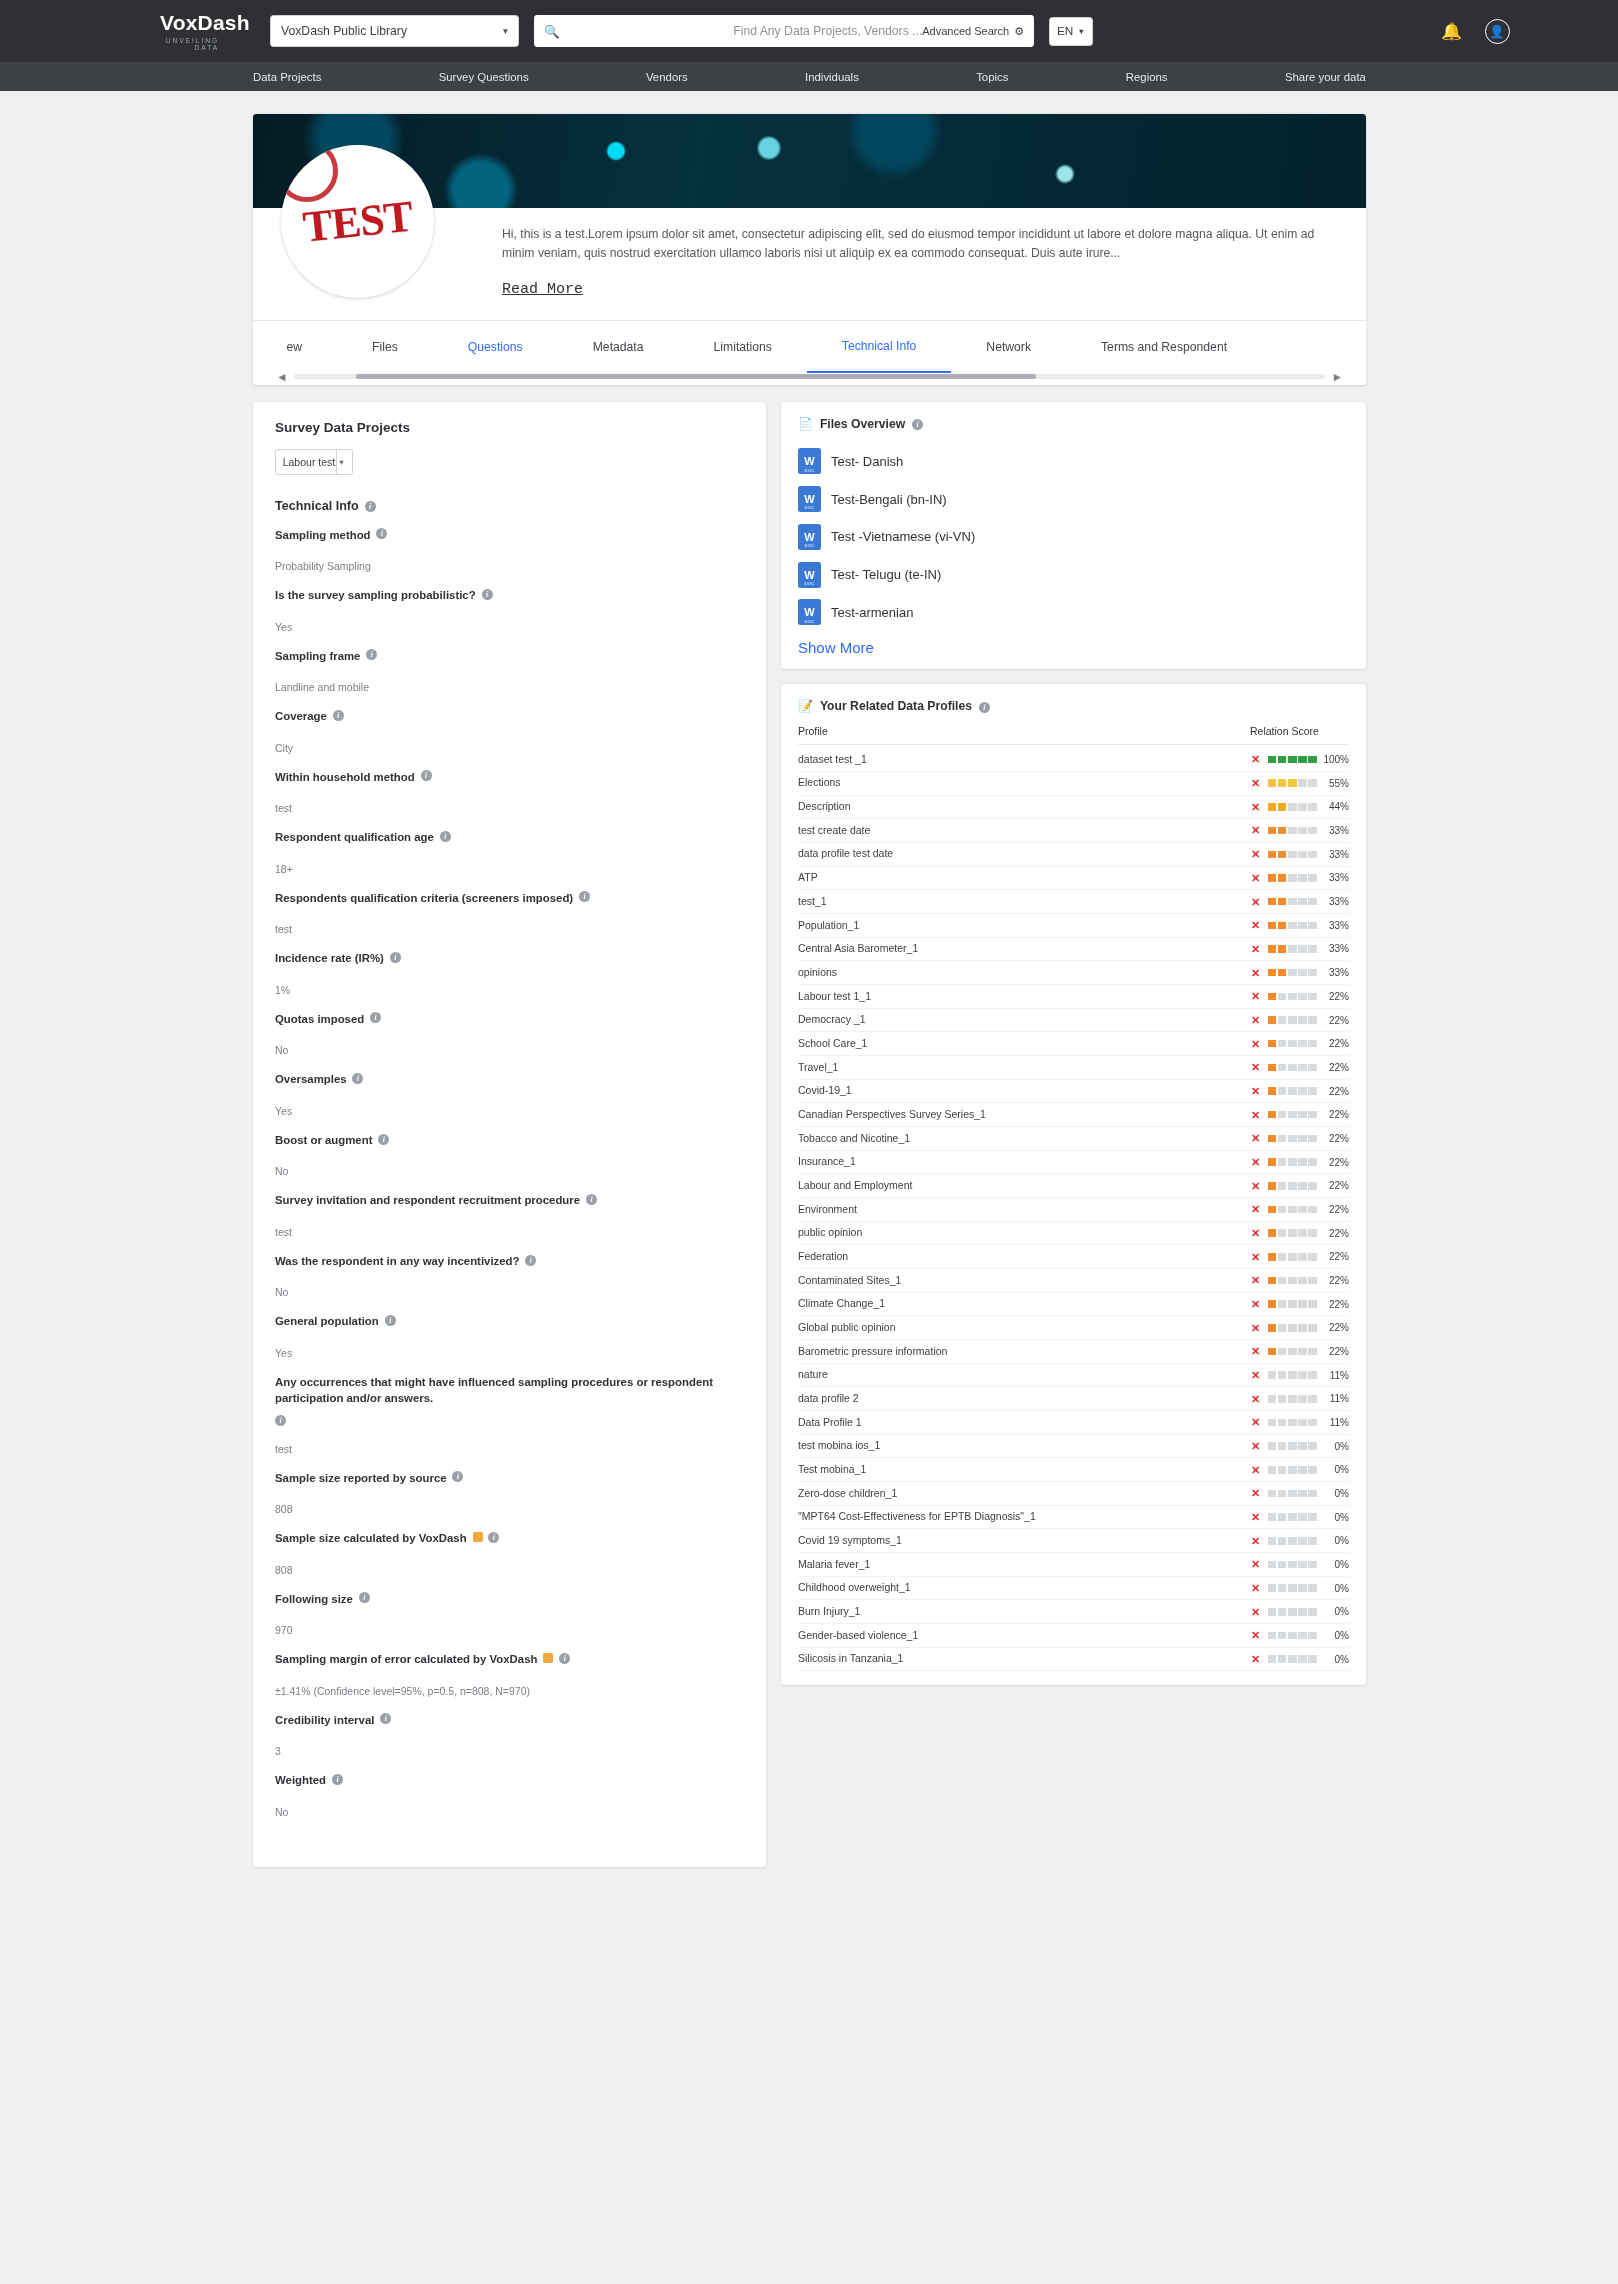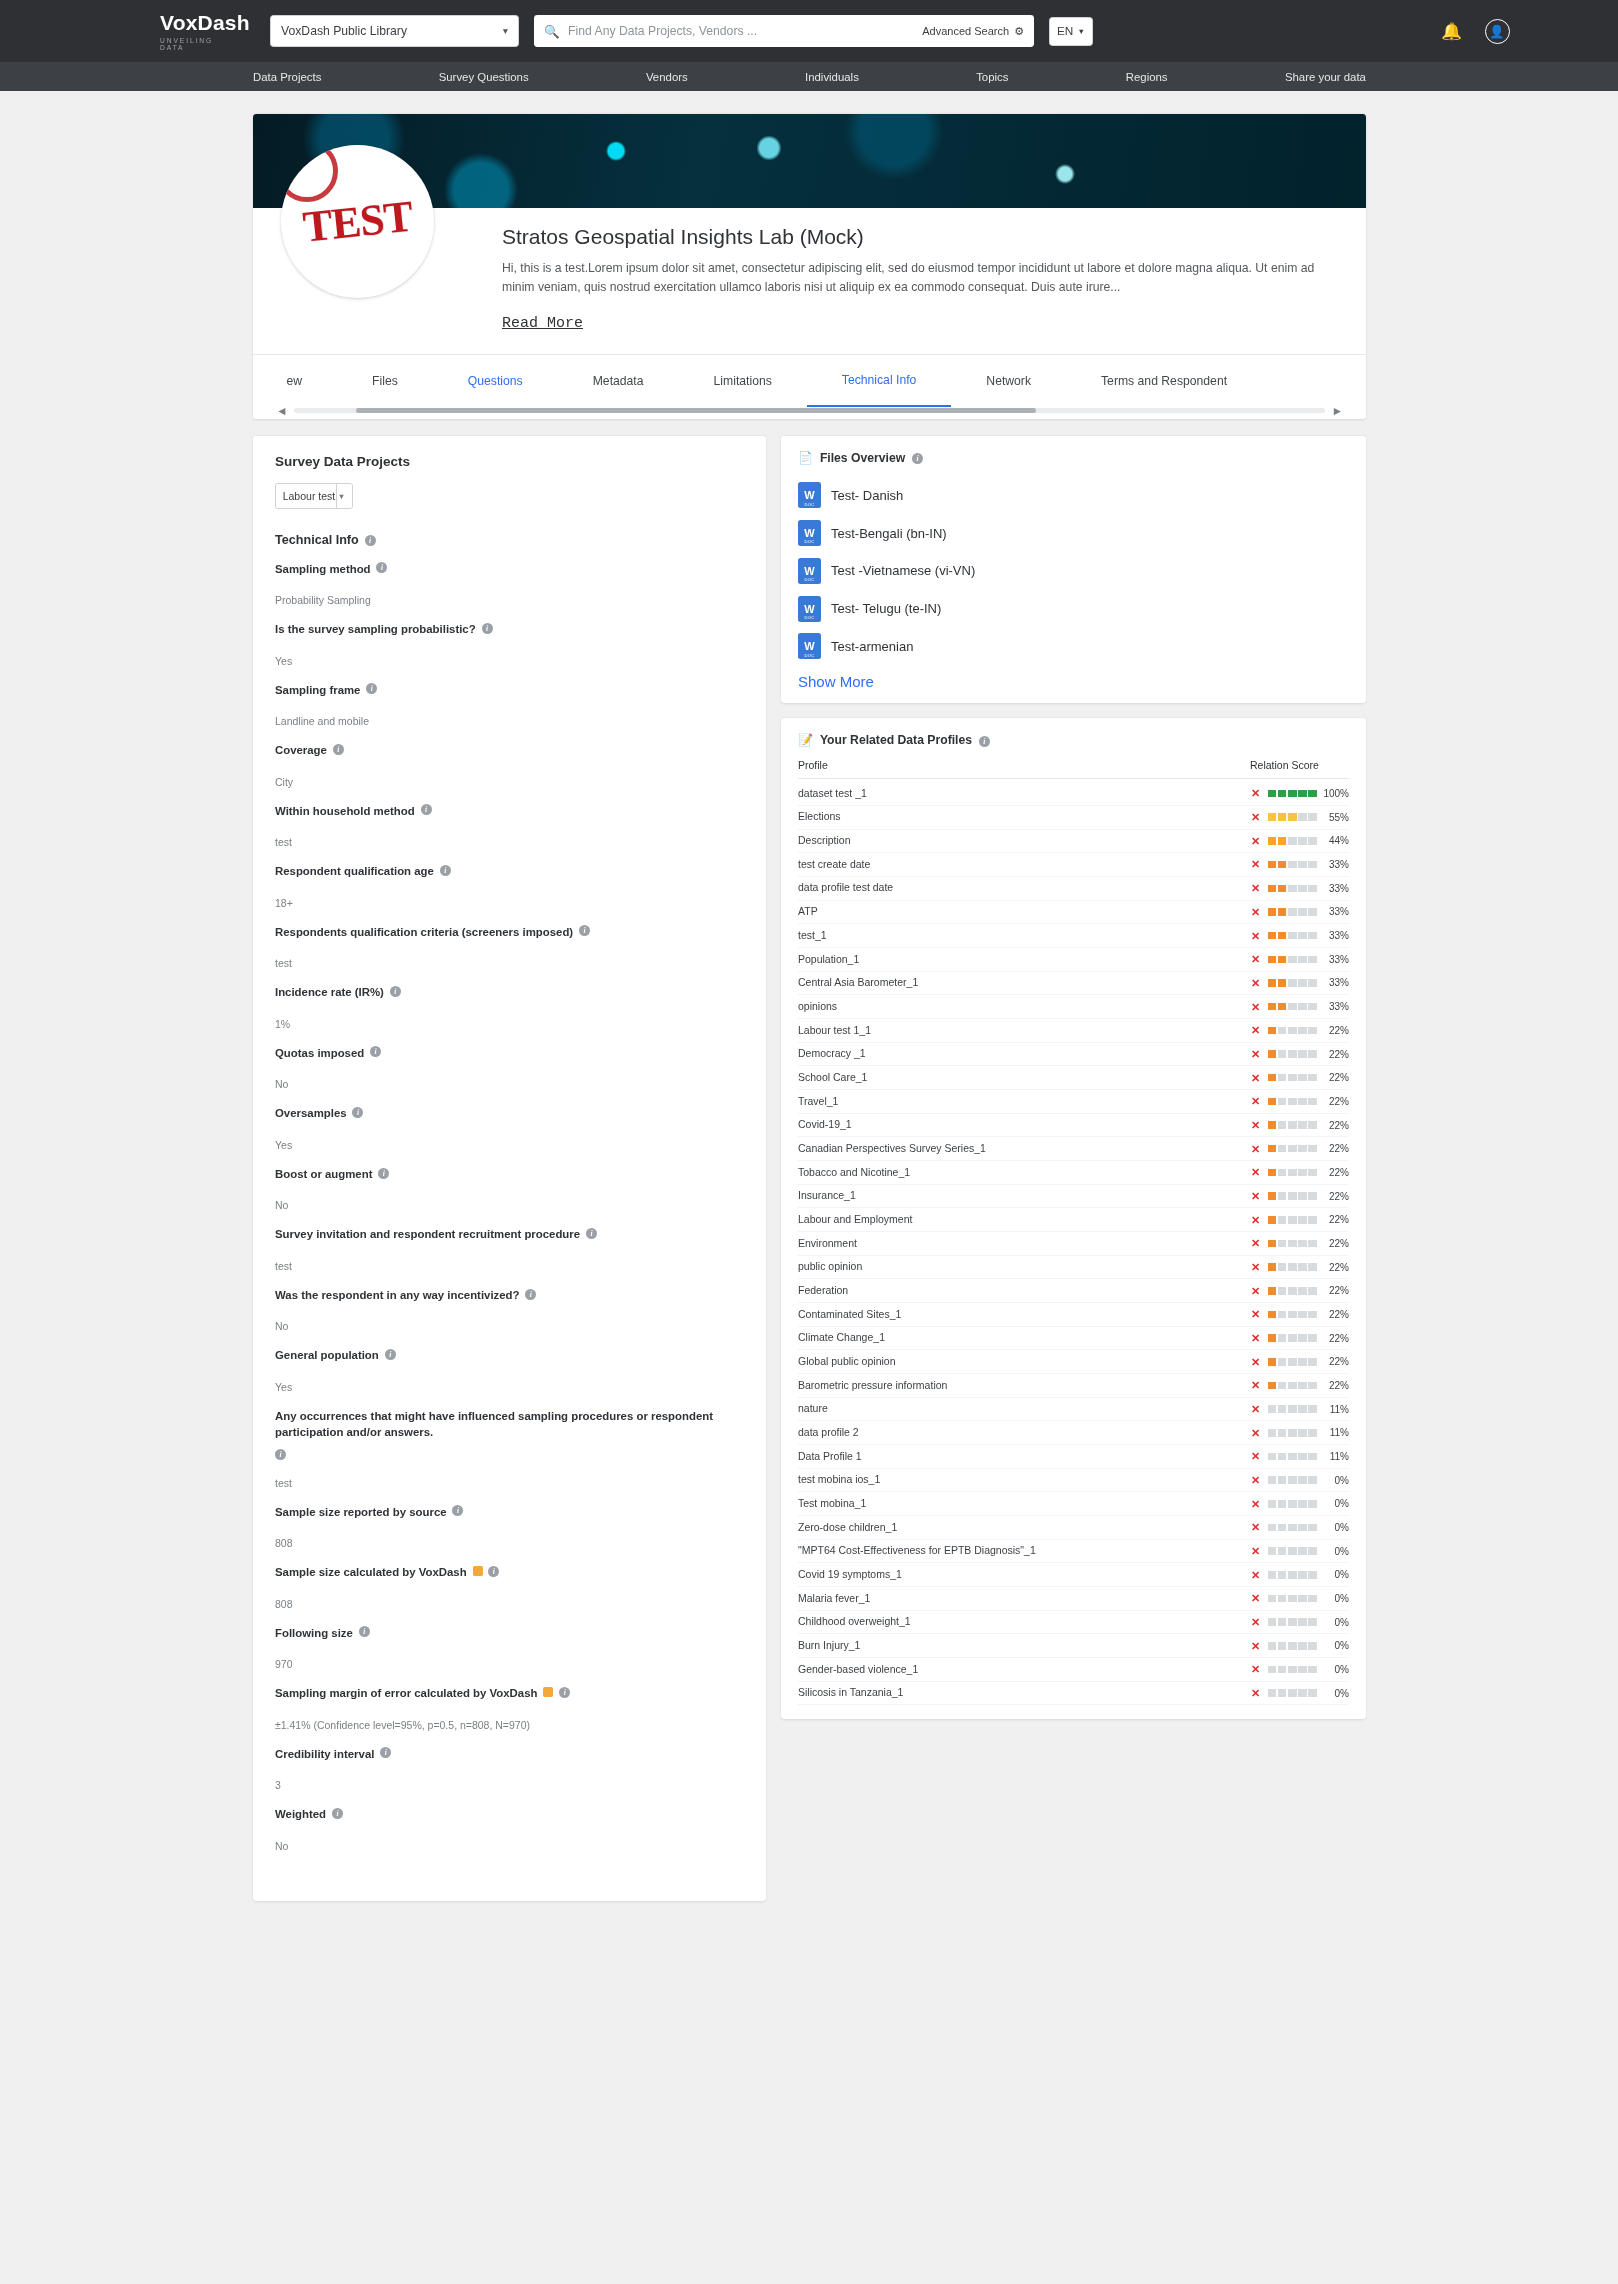--- a/index.html
+++ b/index.html
@@ -12,20 +12,21 @@
     -webkit-font-smoothing: antialiased;
   }
 
   
   .topbar {
     height: 62px;
     background: #2e3033;
     display: flex;
     align-items: center;
     padding: 0 25px;
+    text-align: right;
   }
   .logo-wrap { width: 194px; display: flex; flex-direction: column; justify-content: center; padding-left: 135px;}
   .logo-main { color: #fff; font-size: 21px; font-weight: bold; letter-spacing: 0.2px; }
   .logo-sub { color: #9fa3a8; font-size: 6.7px; letter-spacing: 1.9px; margin-top: 1.7px; }
   .lib-select {
     margin-left: 51px;
     width: 249px; height: 32px;
     background: #fff; border: 0.8px solid #cfd3d8; border-radius: 3.4px;
     display: flex; align-items: center; padding: 0 10px;
     font-size: 12.2px; color: #3b3f44; position: relative;
@@ -263,21 +264,20 @@
 <div class="page">
 
   <div class="hero-card">
     <div class="hero-banner"></div>
     <div class="hero-body">
       <div class="avatar-big">
         <div class="test-stamp">TEST</div>
         <div class="stamp-loupe"></div>
       </div>
       <div class="hero-text">
-        <h1 class="hero-title">Stratos Geospatial Insights Lab (Mock)</h1>
         <p class="hero-desc">Hi, this is a test.Lorem ipsum dolor sit amet, consectetur adipiscing elit, sed do eiusmod tempor incididunt ut labore et dolore magna aliqua. Ut enim ad minim veniam, quis nostrud exercitation ullamco laboris nisi ut aliquip ex ea commodo consequat. Duis aute irure...</p>
         <a class="read-more">Read More</a>
       </div>
     </div>
 
     <div class="tabs-wrap">
       <div class="tabs">
         <div class="tab partial">ew</div>
         <div class="tab">Files</div>
         <div class="tab" style="color:#2f6df6">Questions</div>

